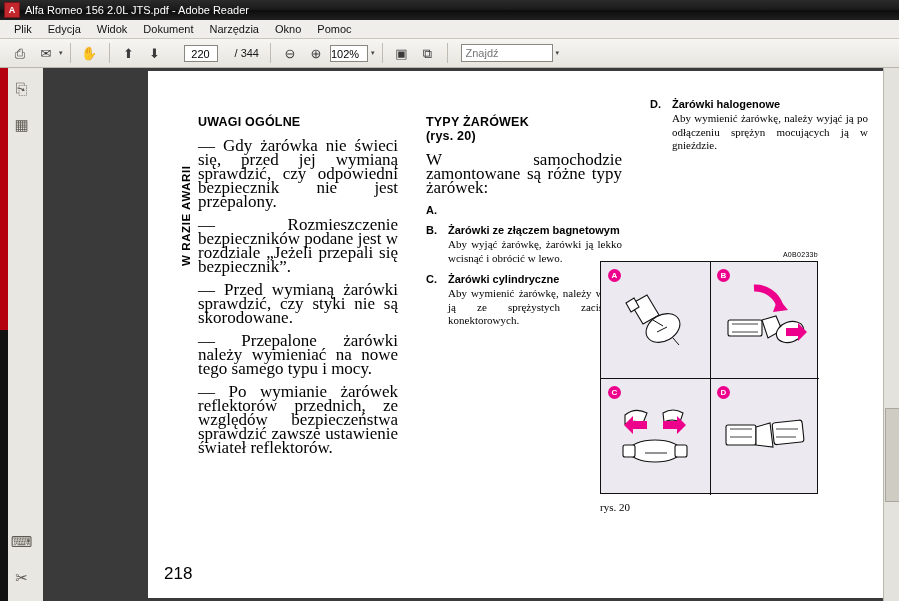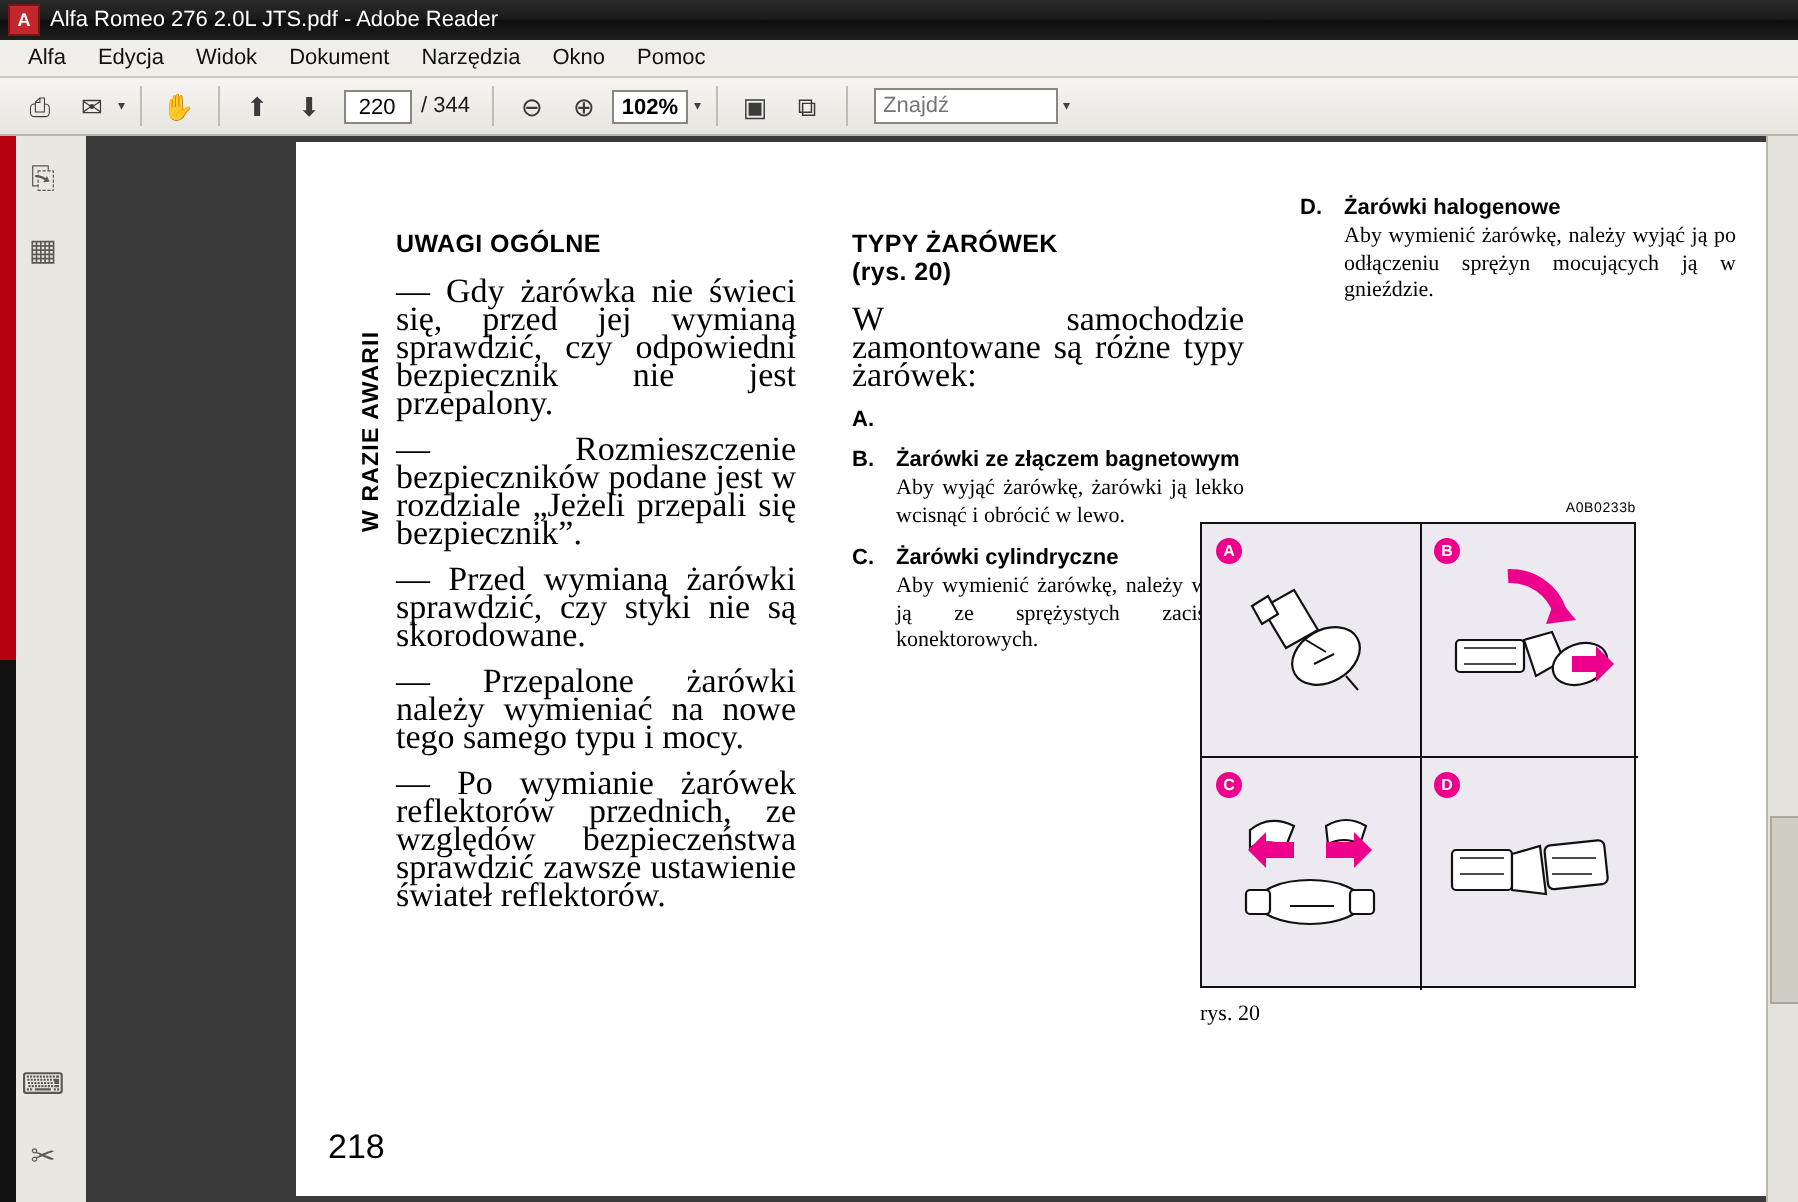--- a/index.html
+++ b/index.html
@@ -100,38 +100,37 @@
     margin-left: 1px;
   }
   .tb-group { display: flex; align-items: center; }
   .page-field {
     width: 34px; height: 17px;
     border: 1px solid #8a8781;
     background: #fff;
     font-size: 11px;
     text-align: center;
     line-height: 17px;
-    margin: 0 3px;
+    margin: 0 15px;
     box-sizing: border-box;
   }
   .page-total {
     font-size: 11px;
     color: #1a1a1a;
     margin-right: 4px;
     white-space: nowrap;
   }
   .zoom-field {
     width: 38px; height: 17px;
     border: 1px solid #8a8781;
     background: #fff;
     font-size: 11px;
-    text-align: center;
+    text-align: left;
     line-height: 17px;
     box-sizing: border-box;
-    font-weight: bold;
   }
   .find-box {
     width: 92px; height: 18px;
     border: 1px solid #8a8781;
     background: #fff;
     margin-left: 6px;
     box-sizing: border-box;
   }
   .find-box input {
     border: 0; outline: 0; width: 100%; height: 100%;
@@ -327,25 +326,25 @@
     border: 1px solid #a9a69e;
   }
 </style>
 </head>
 <body>
 
 <div class="app">
 
   <div class="titlebar">
     <div class="title-icon">A</div>
-    <div class="title-text">Alfa Romeo 276 2.0L JTS.pdf - Adobe Reader</div>
+    <div class="title-text">Alfa Romeo 156 2.0L JTS.pdf - Adobe Reader</div>
   </div>
 
   <div class="menubar">
-    <div class="menu-item">Alfa</div>
+    <div class="menu-item">Plik</div>
     <div class="menu-item">Edycja</div>
     <div class="menu-item">Widok</div>
     <div class="menu-item">Dokument</div>
     <div class="menu-item">Narzędzia</div>
     <div class="menu-item">Okno</div>
     <div class="menu-item">Pomoc</div>
   </div>
 
   <div class="toolbar">
     <div class="tb-btn">⎙</div>

